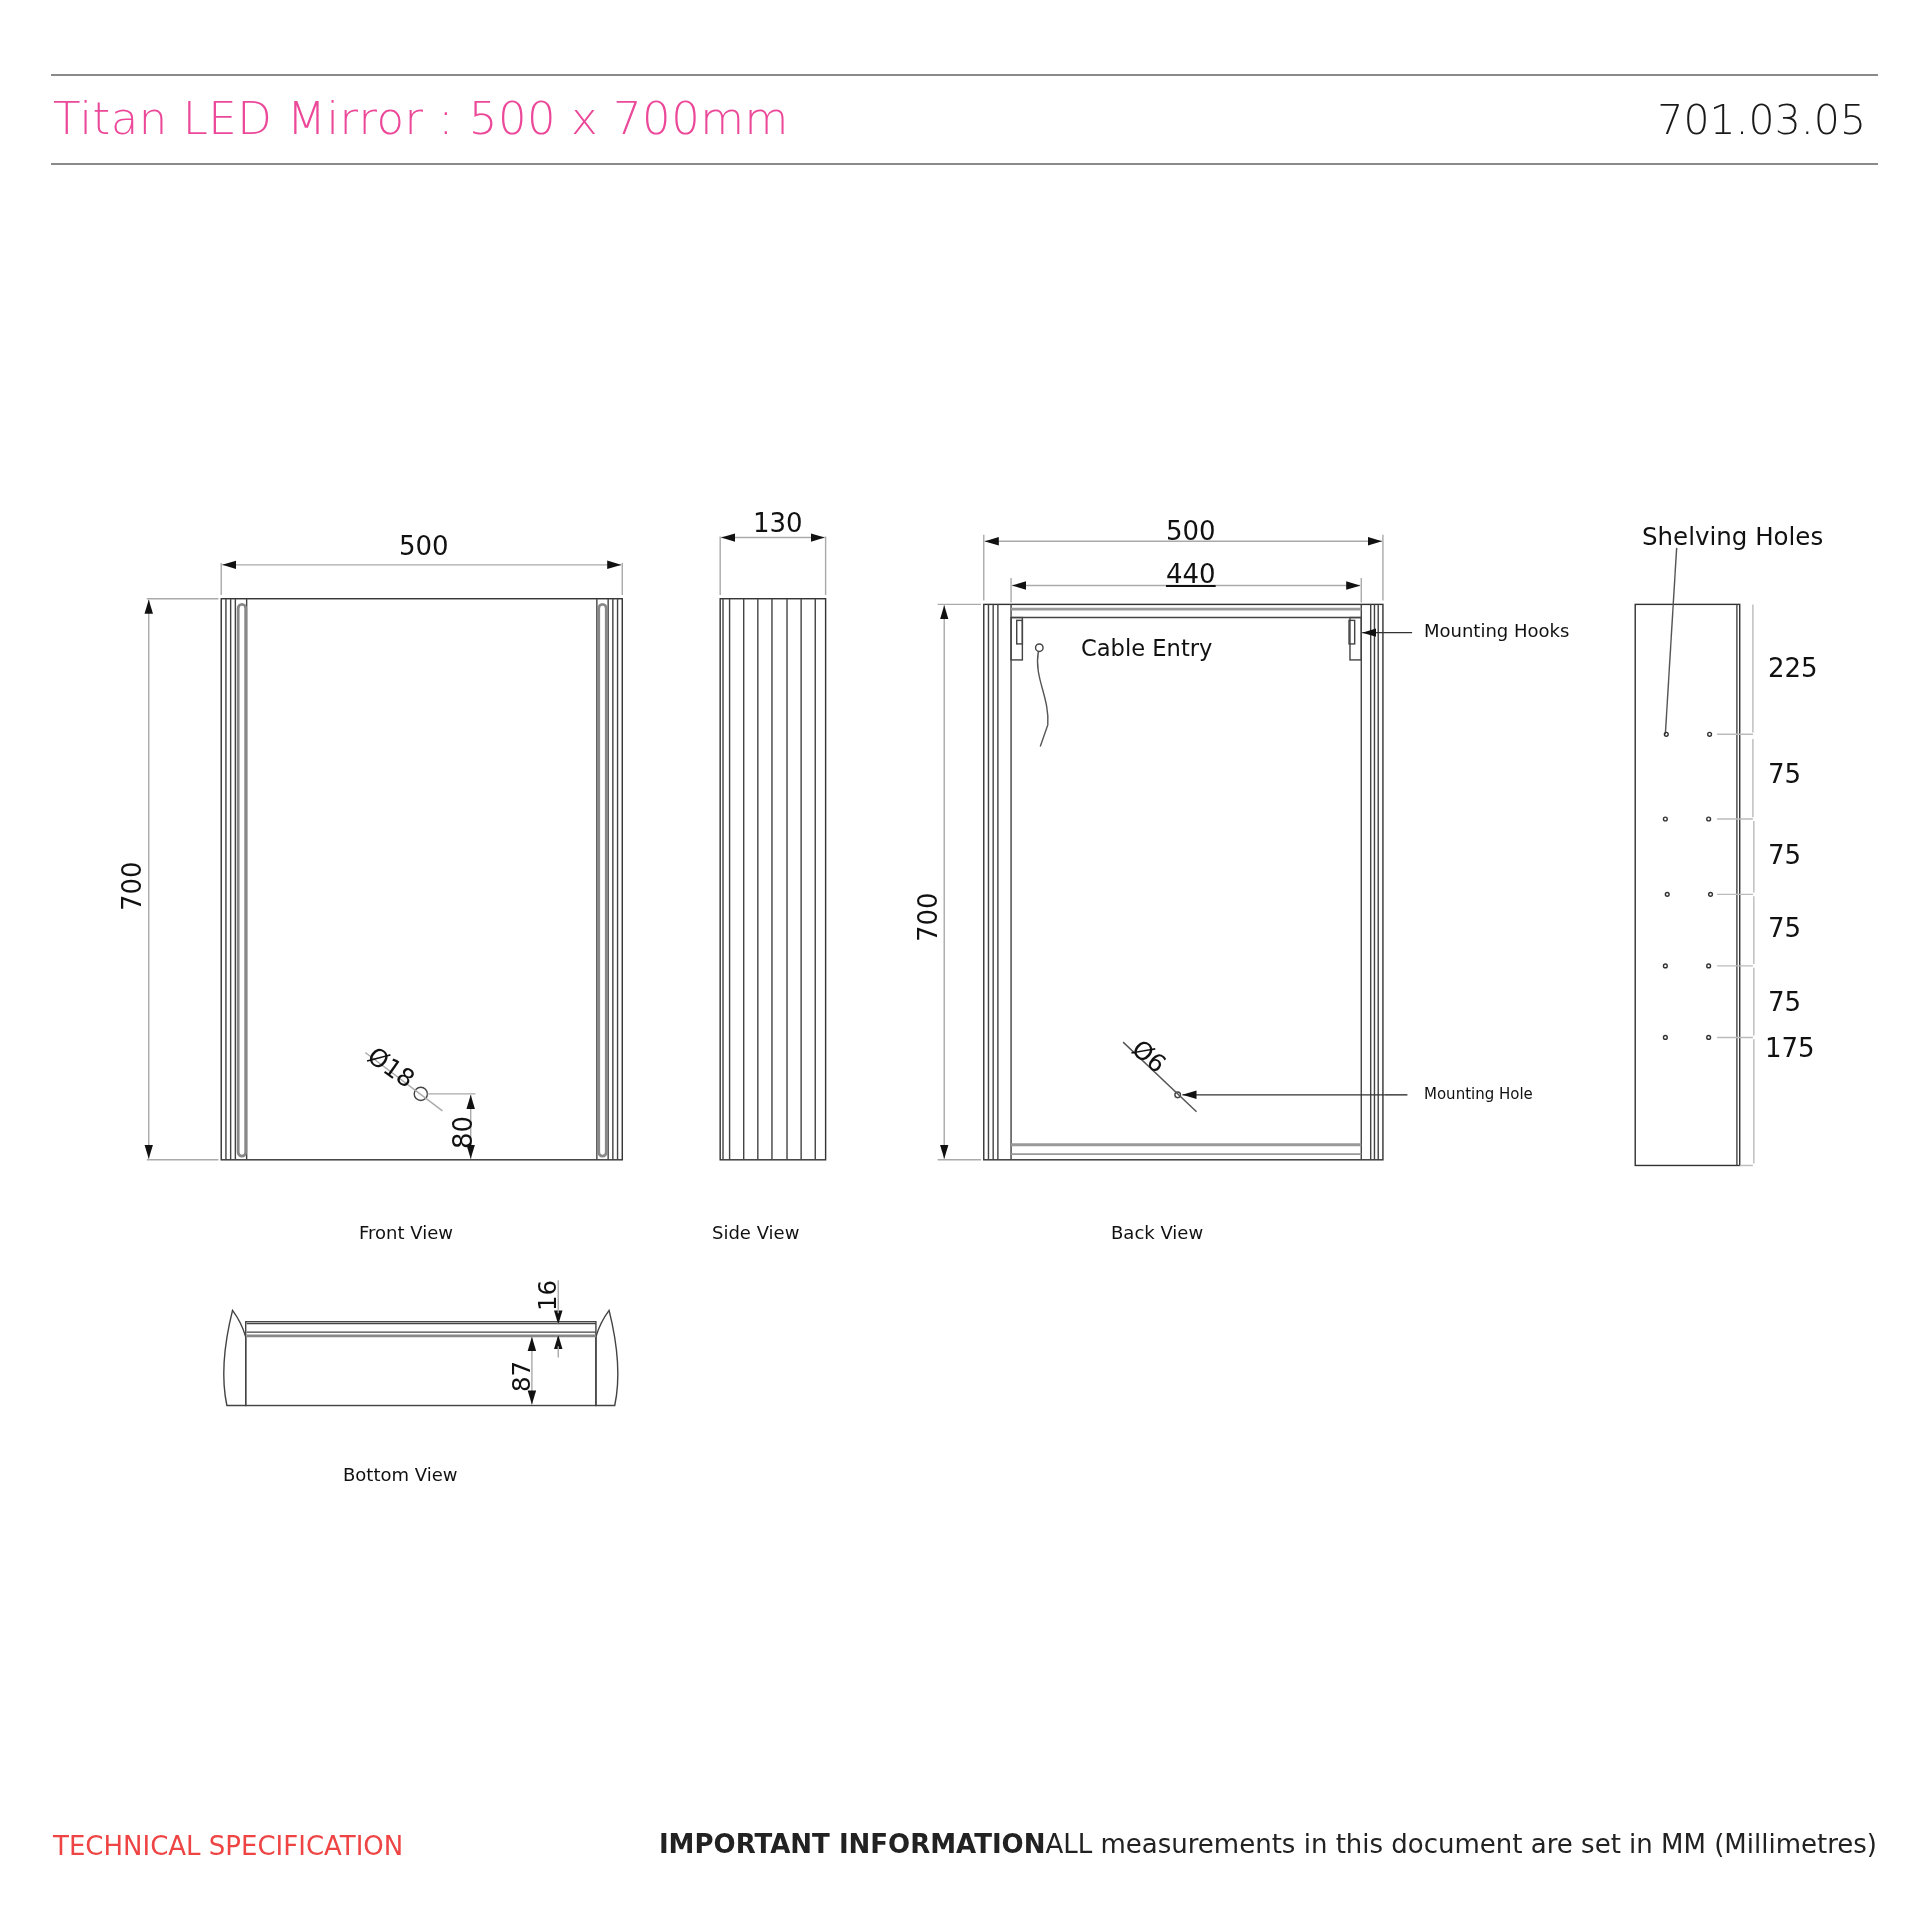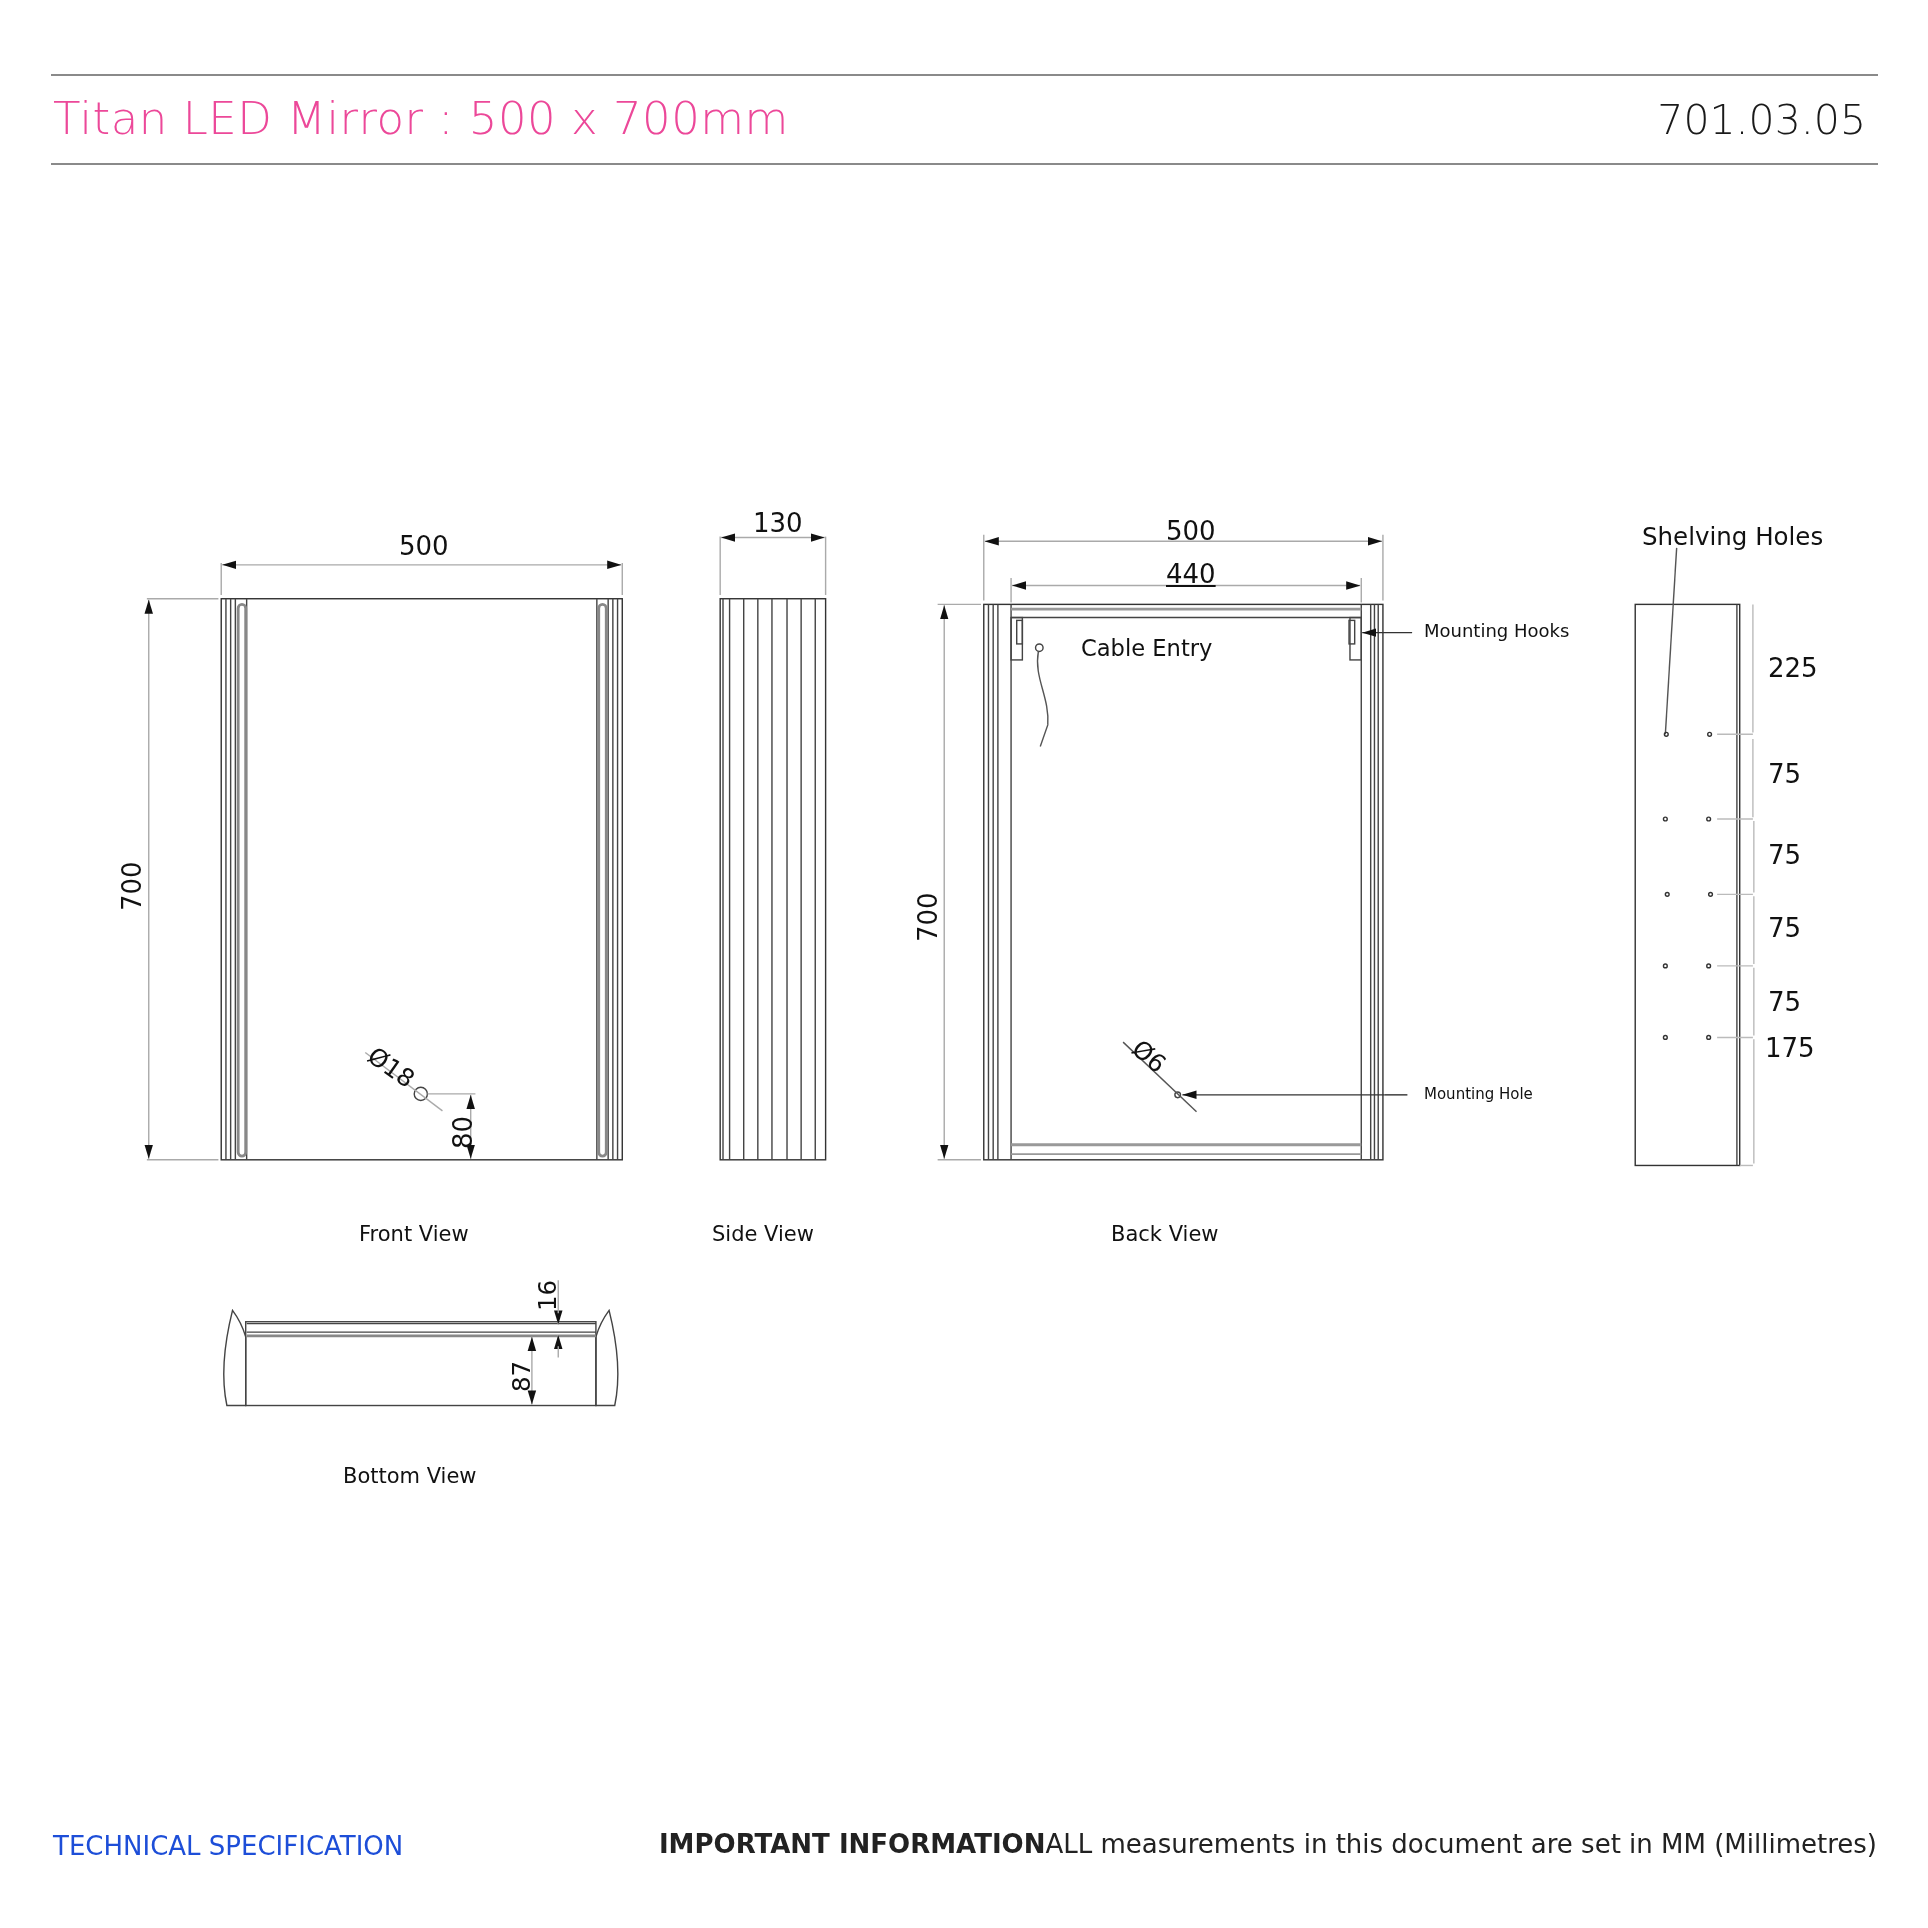--- a/index.html
+++ b/index.html
@@ -2,24 +2,24 @@
 <html style="font-size:15px"><head>
 <meta charset="utf-8">
 <style>
   html, body { margin:0; padding:0; background:#ffffff; }
   body { width:1928px; height:1928px; position:relative; overflow:hidden;
          font-family:"DejaVu Sans", "Liberation Sans", sans-serif; color:#111; }
   .rule { position:absolute; left:51px; width:1827px; height:1.9px; background:#8a8a8a; }
   .title { position:absolute; left:53px; top:92px; font-size:45px; font-weight:300; letter-spacing:0.5px; color:#ec4899; }
   .code { position:absolute; right:62px; top:96px; font-size:41px; font-weight:300; color:#1a1a1a; }
   svg.drawing { position:absolute; left:0; top:0; }
-  .lbl { position:absolute; font-size:21px; color:#111; white-space:nowrap; }
+  .lbl { position:absolute; font-size:18px; color:#111; white-space:nowrap; }
   .dim { position:absolute; font-size:26px; color:#111; white-space:nowrap; }
   .rot { transform-origin:left top; }
-  .foot-left { position:absolute; left:53px; top:1831px; font-size:26px; color:#1d4ed8; }
+  .foot-left { position:absolute; left:53px; top:1831px; font-size:26px; color:#ef4444; }
   .foot-right { position:absolute; right:51px; top:1829px; font-size:26px; color:#222; }
   .foot-right b { font-weight:700; }
 </style>
 </head>
 <body>
 
 <div class="rule" style="top:74px;"></div>
 <div class="title">Titan LED Mirror : 500 x 700mm</div>
 <div class="code">701.03.05</div>
 <div class="rule" style="top:163px;"></div>

